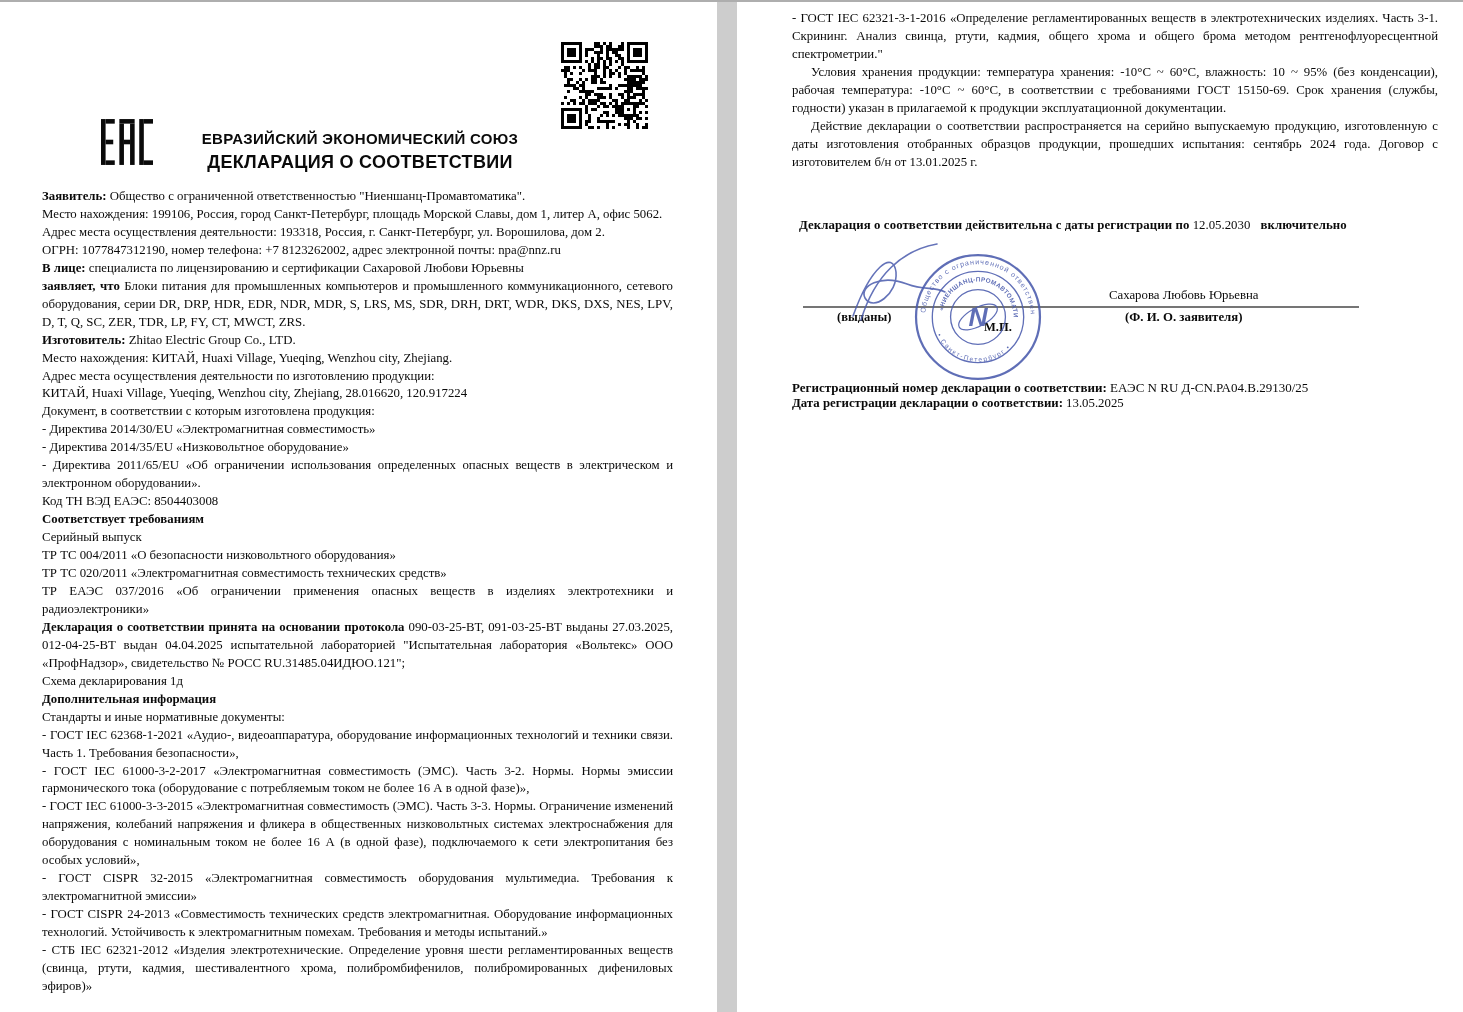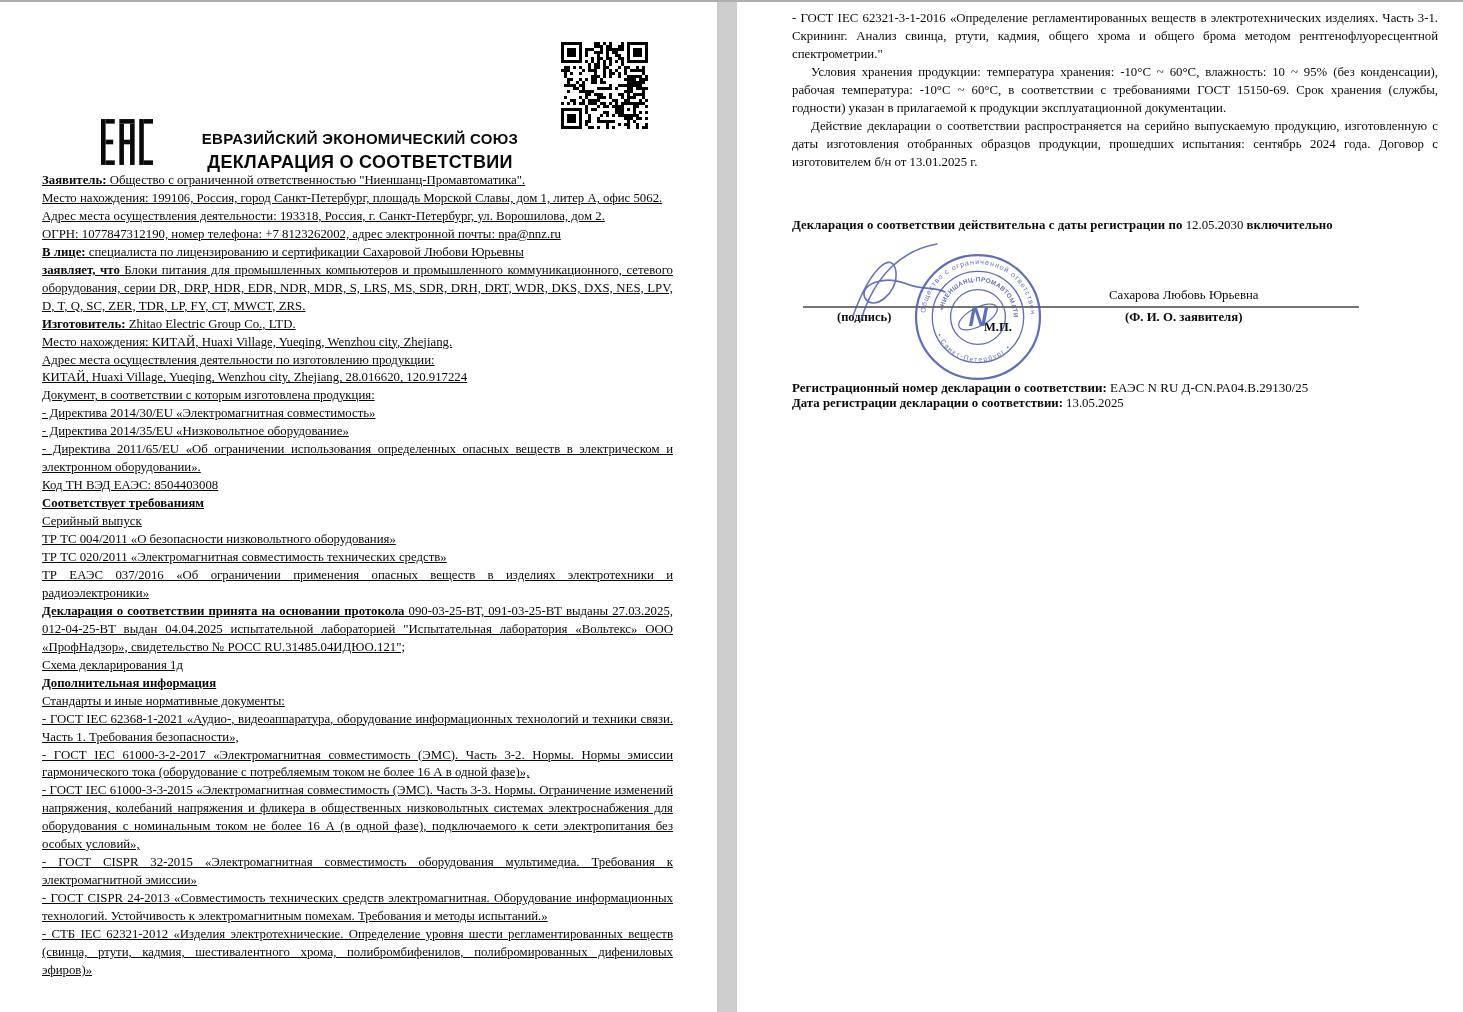--- a/index.html
+++ b/index.html
@@ -14,27 +14,27 @@
   #pages-divider{position:absolute;left:717px;top:0;width:20px;height:1012px;background:#cdcdcd;}
   
   #eac-logo{position:absolute;left:101px;top:112px;width:52px;height:60px;}
   #doc-title{position:absolute;left:150px;top:127px;width:420px;text-align:center;
     font-family:"Liberation Sans", sans-serif;font-weight:bold;}
   #doc-title .t1{font-size:15px;line-height:24px;letter-spacing:.3px;}
   #doc-title .t2{font-size:18px;line-height:23px;letter-spacing:.3px;}
   #qr-code{position:absolute;left:561px;top:42px;width:87px;height:87px;}
   
   .body-text{position:absolute;font-size:12.8px;line-height:17.95px;text-align:justify;}
-  #left-paras{left:42px;top:172px;width:631px;text-decoration:underline;}
+  #left-paras{left:42px;top:188px;width:631px;}
   #right-paras{left:55px;top:10px;width:646px;}
   .body-text p{margin:0;}
   .body-text p.indent{text-indent:19px;}
   
   #validity-line{position:absolute;left:55px;top:205px;width:650px;font-size:12.8px;}
-  #validity-line b{letter-spacing:.1px;}
+  #validity-line b{letter-spacing:.1px;margin-left:7px;}
   #sig-rule{position:absolute;left:66px;top:306px;width:556px;border-top:2px solid #757575;}
   #sign-caption{position:absolute;left:100px;top:310px;font-size:12.5px;font-weight:bold;}
   #mp-label{position:absolute;left:247px;top:272px;font-size:12.5px;font-weight:bold;margin-top:48px;}
   #applicant-name{position:absolute;left:372px;top:288px;font-size:12.8px;}
   #name-caption{position:absolute;left:388px;top:310px;font-size:12.8px;font-weight:bold;}
   #reg-number-line{position:absolute;left:55px;top:367px;font-size:13px;}
   #reg-date-line{position:absolute;left:55px;top:383px;font-size:12.8px;}
   
   #stamp{position:absolute;left:176px;top:252px;width:130px;height:130px;opacity:.88;}
   #signature{position:absolute;left:104px;top:240px;width:150px;height:86px;}
@@ -423,21 +423,21 @@
       <p class="indent">Условия хранения продукции: температура хранения: -10°C ~ 60°C, влажность: 10 ~ 95% (без конденсации), рабочая температура: -10°C ~ 60°C, в соответствии с требованиями ГОСТ 15150-69. Срок хранения (службы, годности) указан в прилагаемой к продукции эксплуатационной документации.</p>
       <p class="indent">Действие декларации о соответствии распространяется на серийно выпускаемую продукцию, изготовленную с даты изготовления отобранных образцов продукции, прошедших испытания: сентябрь 2024 года. Договор с изготовителем б/н от 13.01.2025 г.</p>
     </div>
 
   <p id="validity-line">
     <b>Декларация о соответствии действительна с даты регистрации по </b><span>12.05.2030</span><b> включительно</b>
   </p>
 
   <div id="sig-rule"></div>
   <div id="mp-label">М.П.</div>
-  <div id="sign-caption">(подпись)</div>
+  <div id="sign-caption">(выданы)</div>
   <div id="applicant-name">Сахарова Любовь Юрьевна</div>
   <div id="name-caption">(Ф. И. О. заявителя)</div>
 
   <svg id="signature" viewBox="0 0 150 86">
     <g fill="none" class="ink" stroke-width="1.6" stroke-linecap="round" opacity="0.85">
       <path d="M96,4 C62,10 34,34 20,80"></path>
       <path d="M12,76 C30,26 52,10 55,32 C57,54 32,72 24,58 C18,46 40,34 66,44 C84,51 92,46 104,52"></path>
     </g>
   </svg>
 

